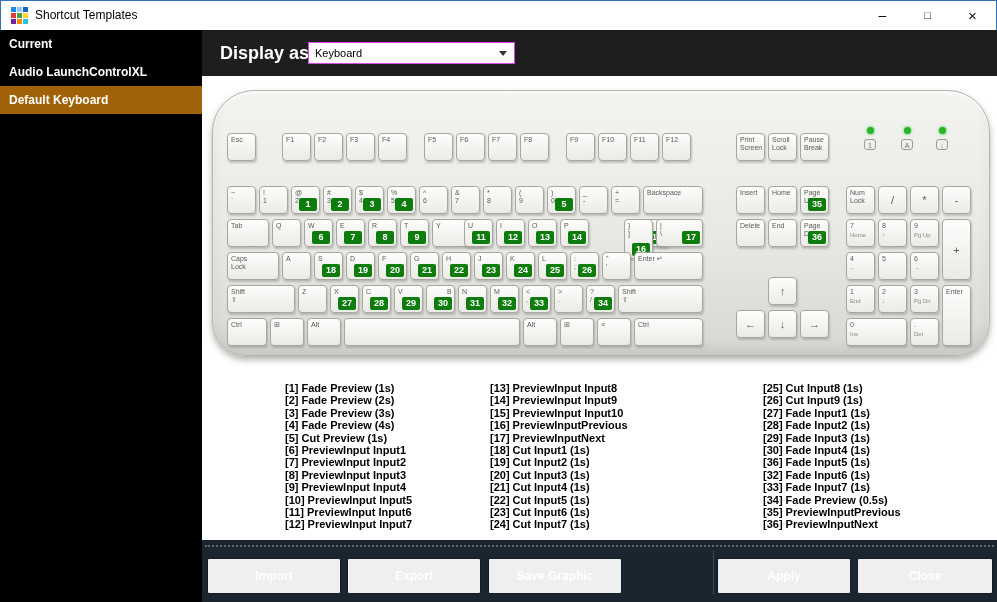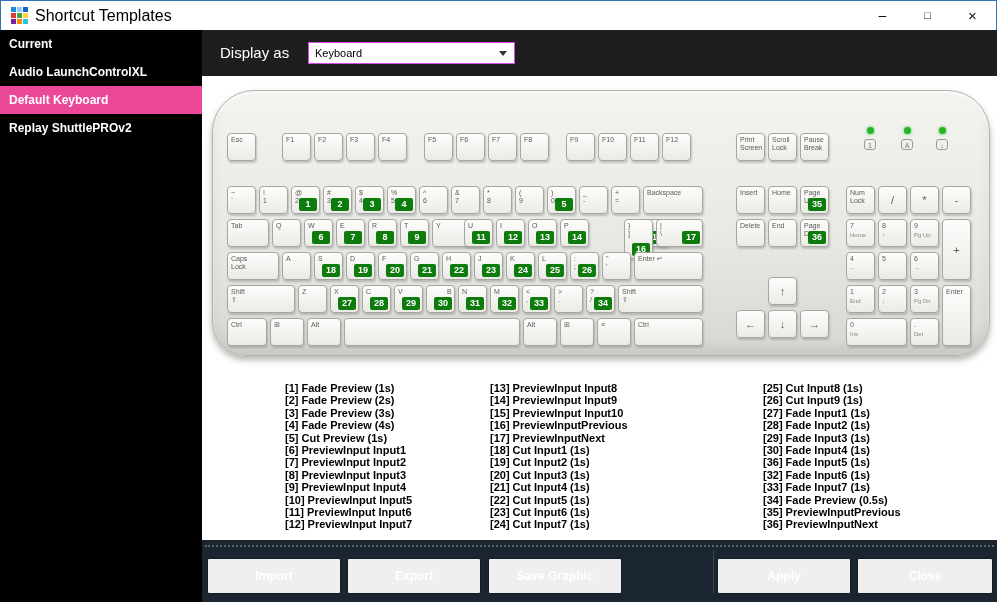--- a/index.html
+++ b/index.html
@@ -6,33 +6,33 @@
   body{width:997px;height:602px;position:relative;font-family:"Liberation Sans",sans-serif;background:#fff;overflow:hidden;}
   #win{position:absolute;left:0;top:0;width:997px;height:602px;box-shadow:inset 0 0 0 1px #3273b8;}
 
   
   .titlebar{position:absolute;left:1px;top:1px;width:995px;height:29px;background:#fff;}
   .app-icon{position:absolute;left:10px;top:6px;width:17px;height:17px;display:grid;grid-template-columns:repeat(3,1fr);grid-template-rows:repeat(3,1fr);gap:1px;}
   .app-icon span{display:block;}
   .app-icon span:nth-child(1){background:#1e88e5}.app-icon span:nth-child(2){background:#90caf9}.app-icon span:nth-child(3){background:#1565c0}
   .app-icon span:nth-child(4){background:#e53935}.app-icon span:nth-child(5){background:#43a047}.app-icon span:nth-child(6){background:#fdd835}
   .app-icon span:nth-child(7){background:#7b1fa2}.app-icon span:nth-child(8){background:#fb8c00}.app-icon span:nth-child(9){background:#26c6da}
-  .title{position:absolute;left:34px;top:0;height:19px;line-height:29px;font-size:16px;color:#000;}
+  .title{position:absolute;left:34px;top:0;height:19px;line-height:29px;font-size:12px;color:#000;}
   .win-controls{position:absolute;right:1px;top:0;height:29px;display:flex;}
   .win-btn{width:45px;height:29px;line-height:29px;text-align:center;color:#111;cursor:default;}
   .win-btn.min{font-size:14px;} .win-btn.max{font-size:11px;} .win-btn.close{font-size:15px;}
 
   
   .sidebar{position:absolute;left:0;top:30px;width:202px;height:572px;background:#000;padding-top:0;box-sizing:border-box;}
   .side-item{height:28px;line-height:28px;padding-left:9px;color:#fff;font-size:12px;font-weight:bold;}
-  .side-item.selected{background:#ec4899;}
+  .side-item.selected{background:#a16207;}
 
   
   .topbar{position:absolute;left:202px;top:30px;width:795px;height:46px;background:#1e1e1e;}
-  .topbar .lab{position:absolute;left:18px;top:0;height:31px;line-height:46px;color:#fff;font-size:15px;font-weight:normal;}
+  .topbar .lab{position:absolute;left:18px;top:0;height:31px;line-height:46px;color:#fff;font-size:18px;font-weight:bold;}
   .dropdown{position:absolute;left:106px;top:12px;width:207px;height:22px;background:#fff;border:1px solid #d946ef;box-sizing:border-box;}
   .dropdown .val{position:absolute;left:6px;top:0;height:20px;line-height:20px;font-size:11px;color:#000;}
   .dd-arrow{position:absolute;right:7px;top:8px;width:0;height:0;border-left:4px solid transparent;border-right:4px solid transparent;border-top:5px solid #333;}
 
   
   .content{position:absolute;left:202px;top:76px;width:795px;height:464px;background:#fff;}
 
   
   .kb-body{position:absolute;left:10px;top:14px;width:776px;height:264px;
     background:linear-gradient(180deg,#f3f3f0 0%,#e8e8e4 55%,#d8d8d2 100%);
@@ -86,21 +86,20 @@
       <span class="win-btn min">–</span>
       <span class="win-btn max">□</span>
       <span class="win-btn close">×</span>
     </div>
   </div>
 
   <div class="sidebar">
     <div class="side-item">Current</div>
     <div class="side-item">Audio LaunchControlXL</div>
     <div class="side-item selected">Default Keyboard</div>
-    <div class="side-item">Replay ShuttlePROv2</div>
   </div>
 
   <div class="topbar">
     <span class="lab">Display as</span>
     <div class="dropdown">
       <span class="val">Keyboard</span>
       <span class="dd-arrow"></span>
     </div>
   </div>
 

